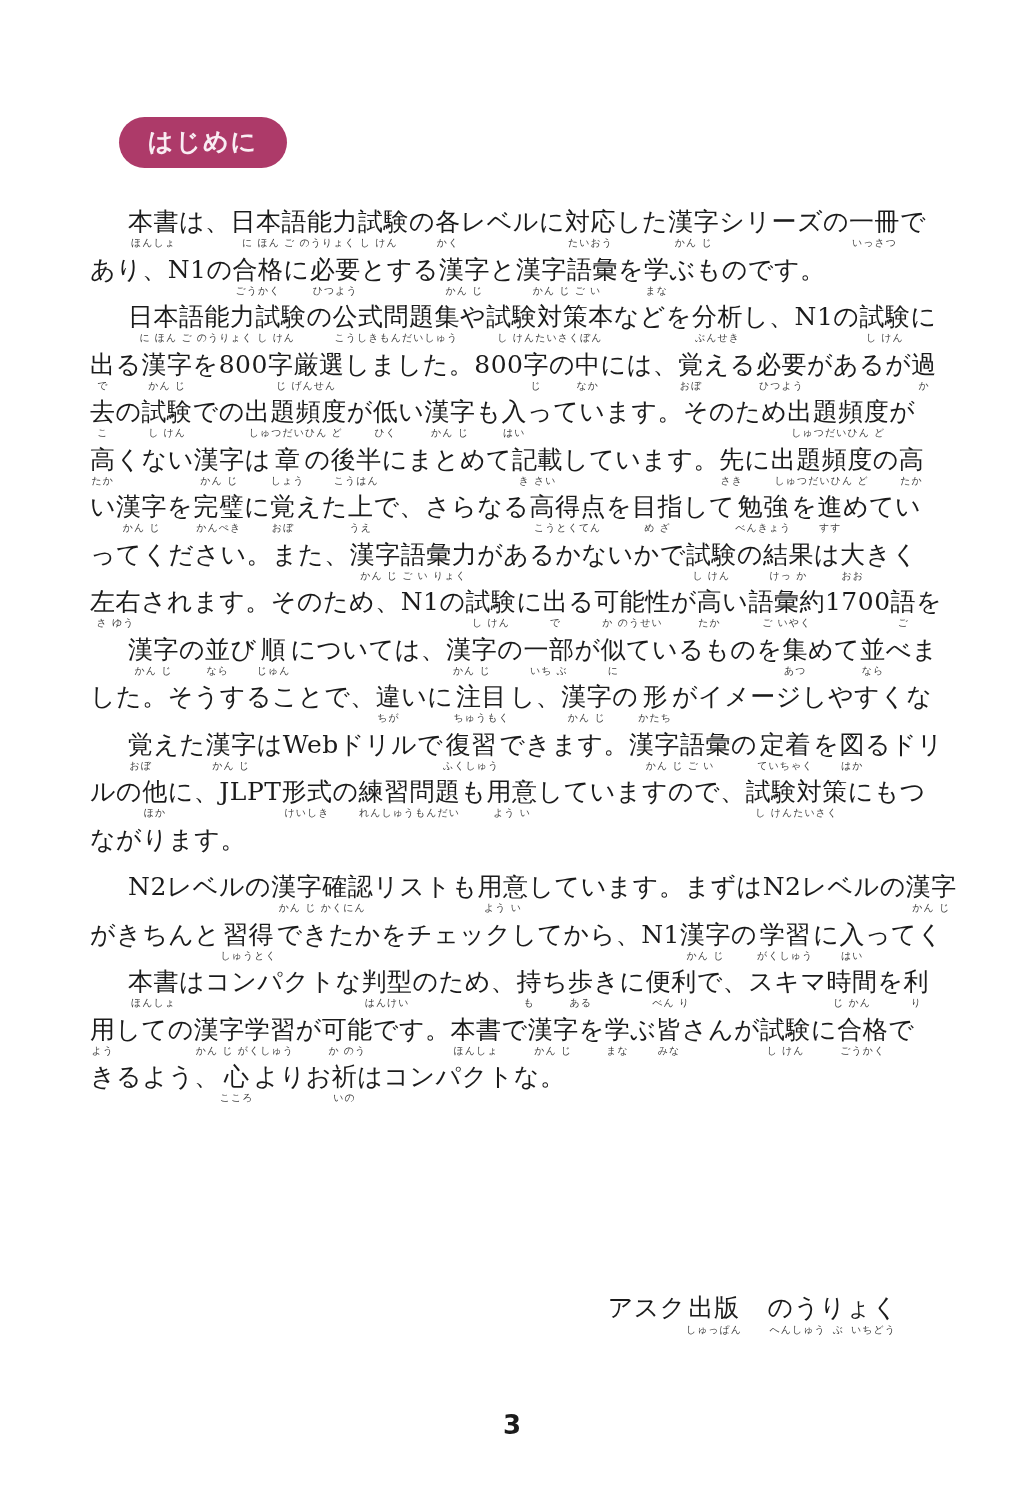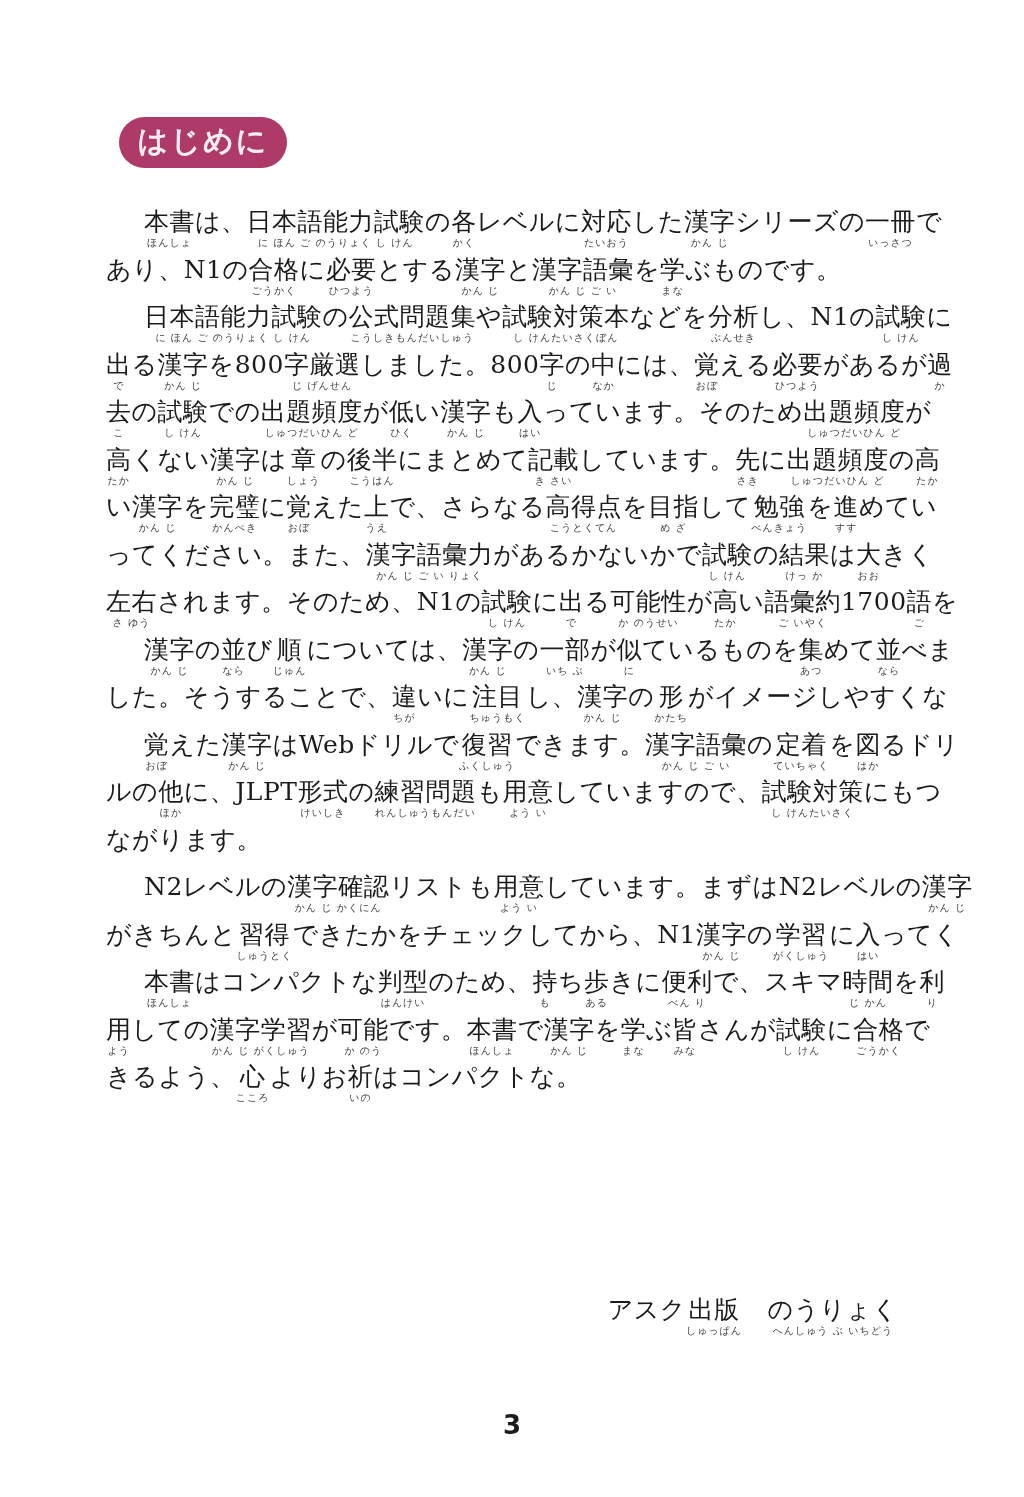--- a/index.html
+++ b/index.html
@@ -20,29 +20,29 @@
     width: 168px;
     height: 51px;
     background: #ad3a69;
     border-radius: 26px;
     display: flex;
     align-items: center;
     justify-content: center;
   }
   .badge-label {
     color: #f9edf3;
-    font-size: 30px;
+    font-size: 25px;
     font-weight: bold;
     letter-spacing: 2px;
     line-height: 1;
     padding-bottom: 3px;
   }
   .body-text {
     position: absolute;
-    left: 106px;
+    left: 90px;
     top: 206px;
     width: 824px;
   }
   .line {
     height: 47.5px;
     white-space: nowrap;
   }
   .line.indent { padding-left: 38px; }
   .seg {
     display: inline-block;
@@ -63,21 +63,21 @@
     color: #3d3d3d;
     letter-spacing: 1px;
   }
   .signature {
     position: absolute;
     left: 102px;
     top: 1294px;
     width: 796px;
     text-align: right;
   }
-  .signature .line { height: 52px; }
+  .signature .line { height: 52px; font-family: Liberation Mono, monospace; }
   .page-number {
     position: absolute;
     left: 0;
     top: 1410px;
     width: 100%;
     text-align: center;
     font-family: "DejaVu Sans", "Liberation Sans", sans-serif;
     font-weight: bold;
     font-size: 26px;
     color: #1b1b1b;

